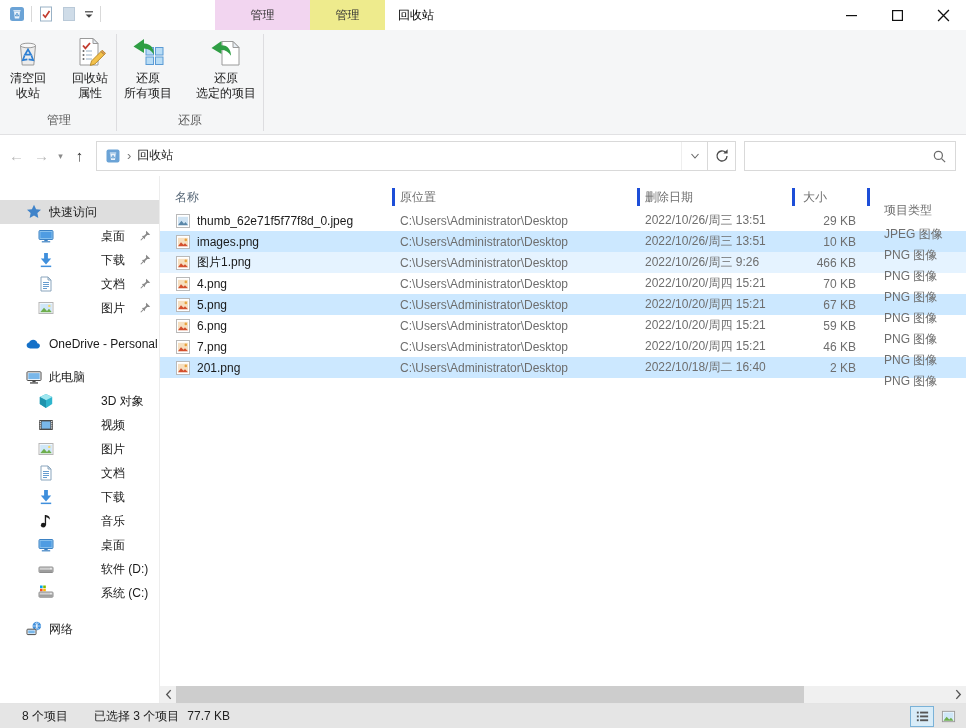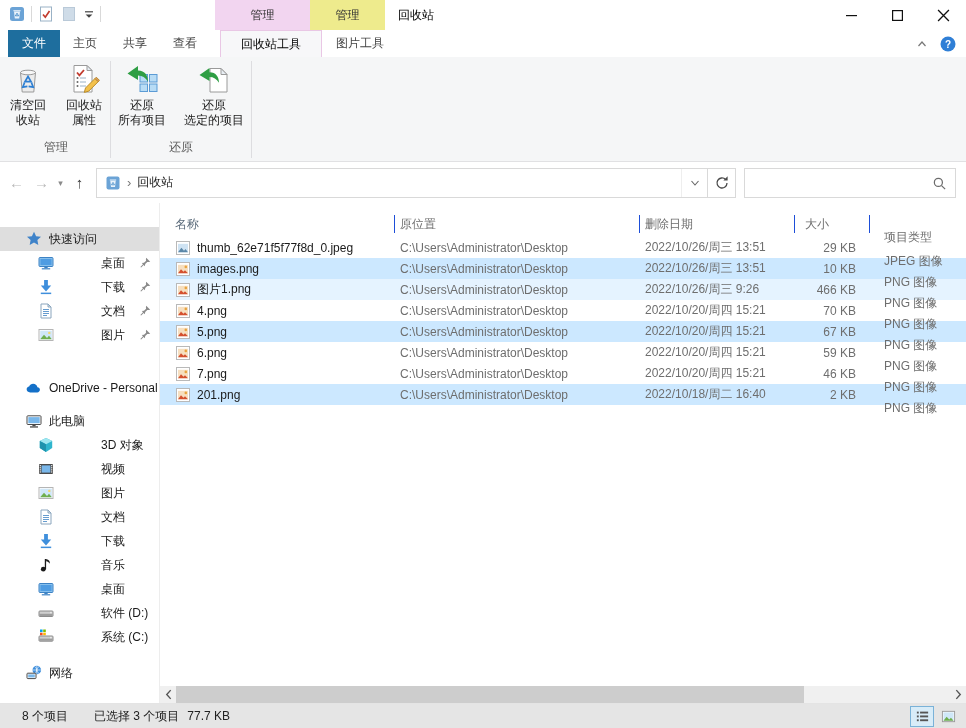--- a/index.html
+++ b/index.html
@@ -28,21 +28,21 @@
   .tabs { height:27px; display:flex; align-items:stretch; padding-left:8px; position:relative; background:#fff; flex:none; }
   .tab { padding:0 13px; display:flex; align-items:center; color:#444; }
   .tab-file { background:#1e6e9e; color:#fff; padding:0 14px; }
   .tab-active { margin-left:10px; padding:0 20px; background:#f7f7f9; border:1px solid #e9c7e5; border-bottom:none; color:#000; }
   .tab-tool2 { padding:0 14px; }
   .tabs-right { position:absolute; right:10px; top:0; height:27px; display:flex; align-items:center; gap:12px; }
 
   
   .ribbon { height:105px; background:#f5f6f7; border-bottom:1px solid #e1e1e3; display:flex; align-items:stretch; padding-left:2px; flex:none; }
   .rgroup { display:flex; flex-direction:column; padding:2px 4px 0 4px; }
-  .rbtns { display:flex; align-items:flex-start; gap:12px; flex:1; }
+  .rbtns { display:flex; align-items:flex-start; gap:18px; flex:1; }
   .rbtn { display:flex; flex-direction:column; align-items:center; padding:4px 3px 2px 3px; min-width:44px; }
   .rbtn .ric { width:32px; height:32px; margin-bottom:3px; }
   .rbtn .ric svg { width:32px; height:32px; }
   .rbtn .bl { line-height:15px; color:#1a1a1a; text-align:center; white-space:nowrap; }
   .rgroup-label { text-align:center; color:#5a5a5a; padding:2px 0 5px 0; }
   .rsep { width:1px; background:#dddde0; margin:4px 0 3px 0; }
 
   
   .addrbar { height:41px; display:flex; align-items:center; padding:0 10px 0 4px; background:#fff; flex:none; }
   .navbtn { width:25px; height:26px; display:flex; align-items:center; justify-content:center; font-size:15px; }
@@ -62,21 +62,21 @@
   .sidebar { width:160px; flex:none; padding-top:24px; border-right:1px solid #ededed; overflow:hidden; background:#fff; }
   .sitem { height:24px; display:flex; align-items:center; gap:7px; position:relative; white-space:nowrap; cursor:default; }
   .sitem .slabel { overflow:hidden; }
   .ind1 { padding-left:26px; }
   .ind2 { padding-left:38px;gap:47px; }
   .sitem.active { background:#dedede; }
   .sitem .pin { position:absolute; right:8px; }
 
   .content { flex:1; position:relative; padding-top:8px; background:#fff; min-width:0; }
   .hdr { display:flex; height:26px; align-items:center; color:#5a6a7a; }
-  .hcell { height:18px; display:flex; align-items:center; border-right:1px solid #1d4ed8; }
+  .hcell { height:18px; display:flex; align-items:center; border-right:3px solid #1d4ed8; }
   .frow { display:flex; height:21px; align-items:center; white-space:nowrap; }
   .frow.sel { background:#cce8ff; }
   .frow.hov { background:#e5f3ff; }
   .fcell { overflow:hidden; height:21px; display:flex; align-items:center;text-align:right; }
   .c0 { width:235px; padding-left:15px; flex:none; }
   .c1 { width:245px; padding-left:5px; flex:none; color:#6e6e6e; }
   .c2 { width:155px; padding-left:5px; flex:none; color:#6e6e6e; }
   .c3 { width:75px; padding-right:14px; flex:none; justify-content:flex-end; color:#6e6e6e; }
   .c4 { width:91px; padding-left:14px; flex:none; color:#6e6e6e; border-right:none;margin-top:27px; }
   .hcell.c0 { color:#5a6a7a; }
@@ -153,41 +153,20 @@
           </svg>
         </div>
       <div class="wc wc-close">
           <svg viewBox="0 0 12 12">
             <path d="M1 1l10 10M11 1L1 11" stroke="#111" stroke-width="1.2"></path>
           </svg>
         </div>
     </div>
   </div>
 
-  <div class="tabs">
-    <div class="tab tab-file" style="background: rgb(30, 110, 158);">文件</div>
-    <div class="tab">主页</div>
-    <div class="tab">共享</div>
-    <div class="tab">查看</div>
-    <div class="tab tab-active">回收站工具</div>
-    <div class="tab tab-tool2">图片工具</div>
-    <div class="tabs-right">
-      <span class="ic12">
-          <svg viewBox="0 0 12 12">
-            <path d="M2.5 8l3.5-4 3.5 4" stroke="#777" fill="none" stroke-width="1.2"></path>
-          </svg>
-        </span>
-      <span class="ic16">
-          <svg viewBox="0 0 16 16">
-            <circle cx="8" cy="8" r="7.5" fill="#2f7fd6"></circle>
-            <text x="8" y="11.6" font-size="10" font-weight="bold" text-anchor="middle" fill="#fff" font-family="sans-serif">?</text>
-          </svg>
-        </span>
-    </div>
-  </div>
 
   <div class="ribbon">
     <div class="rgroup">
       <div class="rbtns">
         <div class="rbtn">
           <span class="ric"><svg viewBox="0 0 32 32">
                 <path d="M8.5 9.5h15L21.8 29H10.2z" fill="#ececec" stroke="#9a9a9a"></path>
                 <ellipse cx="16" cy="9.5" rx="7.5" ry="2.3" fill="#f7f7f7" stroke="#9a9a9a"></ellipse>
                 <path d="M16 13.5l3 5.2h-6z" fill="none" stroke="#2d7fd3" stroke-width="1.7"></path>
                 <path d="M12.6 19.5l-1.8 4.6 4.6-.8" fill="none" stroke="#2d7fd3" stroke-width="1.7"></path>
@@ -351,21 +330,21 @@
               <circle cx="11.3" cy="5.9" r="1.2" fill="#f5d76e"></circle>
             </svg>
           </span>
           <span class="slabel">图片</span>
           <span class="pin ic12">
             <svg viewBox="0 0 12 12">
               <path d="M7.2.8l4 4-1.4.3-1.5-.2L6.2 7l-.3 2.2-1.2-1.2-2.6 2.6-.7-.7L4 7.3 2.8 6.1 5 5.8l2.1-2.1-.2-1.5z" fill="#8a8a8a"></path>
             </svg>
           </span>
         </div>
-        <div class="sitem ind1" style="margin-top: 29px;">
+        <div class="sitem ind1" style="margin-top: 12px;">
           <span class="ic16">
             <svg viewBox="0 0 20 13">
               <path d="M5.2 12C2.6 12 .8 10.3.8 8.2c0-1.9 1.3-3.3 3.1-3.6C4.8 2.5 6.7 1.3 8.9 1.3c2.7 0 4.9 1.8 5.4 4.2 1.8.2 3.1 1.5 3.1 3.2 0 1.8-1.5 3.3-3.3 3.3z" fill="#1470c8"></path>
             </svg>
           </span>
           <span class="slabel">OneDrive - Personal</span>
         </div>
         <div class="sitem ind1" style="margin-top: 9px;">
           <span class="ic16">
             <svg viewBox="0 0 16 16">

